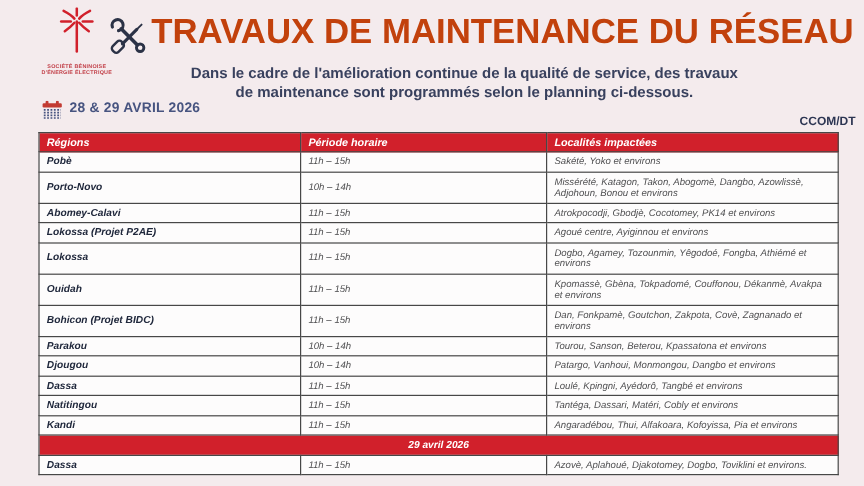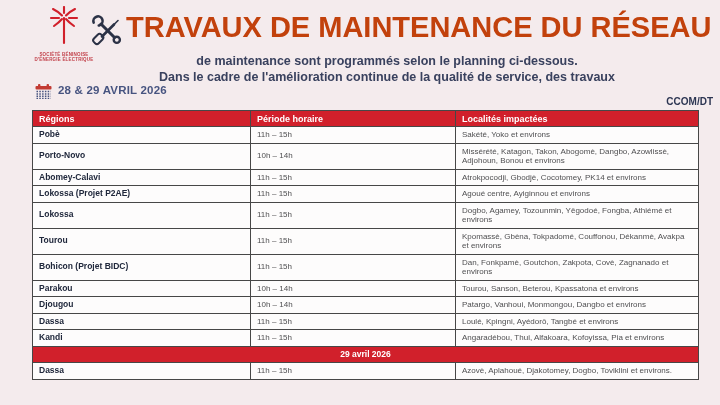--- a/index.html
+++ b/index.html
@@ -27,21 +27,21 @@
   }
   .ref{
     position:absolute;right:7px;top:96px;
     font-size:10px;font-weight:bold;color:#2c3552;
   }
   table.sched{
     position:absolute;left:32px;top:110px;width:666px;
     border-collapse:collapse;table-layout:fixed;
     background:#fdfcfc;
   }
-  .sched th,.sched td{border:1px solid #474747;}
+  .sched th,.sched td{border:1px solid #474747;font-style:italic;}
   .sched th{
     background:#d1202b;color:#ffffff;
     font-size:9px;text-align:left;padding:2.5px 6px;line-height:10px;
   }
   .sched td{
     font-size:8px;color:#4f4f51;padding:3px 6px;line-height:9.5px;
     vertical-align:middle;
   }
   .sched td.region{font-weight:bold;color:#20283c;font-size:8.5px;}
   .sched tr.sep td{
@@ -80,22 +80,22 @@
     <rect x="3" y="22.6" width="10.5" height="6.8" rx="2.6" stroke-width="2" transform="rotate(-45 8.2 26)"></rect>
 
     <line x1="12" y1="23.5" x2="24" y2="11.5" stroke-width="2.6"></line>
     <line x1="24" y1="11.5" x2="28" y2="7.5" stroke-width="1.6"></line>
   </g>
 </svg>
 
 <h1 class="title">TRAVAUX DE MAINTENANCE DU RÉSEAU</h1>
 
 <div class="subtitle">
+  <div>Dans le cadre de l'amélioration continue de la qualité de service, des travaux</div>
   <div>de maintenance sont programmés selon le planning ci-dessous.</div>
-  <div>Dans le cadre de l'amélioration continue de la qualité de service, des travaux</div>
 </div>
 
 <div class="date-row">
   <svg width="17" height="15" viewBox="0 0 17 15">
     <rect x="3" y="0" width="2.4" height="3.5" rx="0.9" fill="#c23b33"></rect>
     <rect x="11.6" y="0" width="2.4" height="3.5" rx="0.9" fill="#c23b33"></rect>
     <rect x="0.5" y="2" width="16" height="3.6" rx="1" fill="#c23b33"></rect>
     <g stroke="#46537f" stroke-width="1.5" stroke-dasharray="1.5 1.3">
       <line x1="1.5" y1="7.6" x2="15.8" y2="7.6"></line>
       <line x1="1.5" y1="9.9" x2="15.8" y2="9.9"></line>
@@ -141,21 +141,21 @@
       <td class="region">Lokossa (Projet P2AE)</td>
       <td>11h – 15h</td>
       <td>Agoué centre, Ayiginnou et environs</td>
     </tr>
     <tr>
       <td class="region">Lokossa</td>
       <td>11h – 15h</td>
       <td>Dogbo, Agamey, Tozounmin, Yêgodoé, Fongba, Athiémé et environs</td>
     </tr>
     <tr>
-      <td class="region">Tourou</td>
+      <td class="region">Ouidah</td>
       <td>11h – 15h</td>
       <td>Kpomassè, Gbèna, Tokpadomé, Couffonou, Dékanmè, Avakpa et environs</td>
     </tr>
     <tr>
       <td class="region">Bohicon (Projet BIDC)</td>
       <td>11h – 15h</td>
       <td>Dan, Fonkpamè, Goutchon, Zakpota, Covè, Zagnanado et environs</td>
     </tr>
     <tr>
       <td class="region">Parakou</td>
@@ -166,20 +166,25 @@
       <td class="region">Djougou</td>
       <td>10h – 14h</td>
       <td>Patargo, Vanhoui, Monmongou, Dangbo et environs</td>
     </tr>
     <tr>
       <td class="region">Dassa</td>
       <td>11h – 15h</td>
       <td>Loulé, Kpingni, Ayédorô, Tangbé et environs</td>
     </tr>
     <tr>
+      <td class="region">Natitingou</td>
+      <td>11h – 15h</td>
+      <td>Tantéga, Dassari, Matéri, Cobly et environs</td>
+    </tr>
+    <tr>
       <td class="region">Kandi</td>
       <td>11h – 15h</td>
       <td>Angaradébou, Thui, Alfakoara, Kofoyissa, Pia et environs</td>
     </tr>
     <tr class="sep">
       <td colspan="3">29 avril 2026</td>
     </tr>
     <tr>
       <td class="region">Dassa</td>
       <td>11h – 15h</td>

